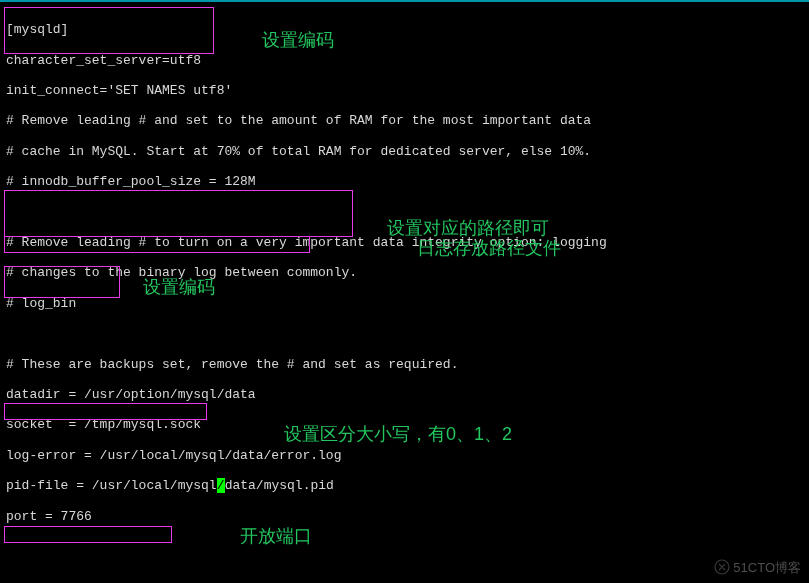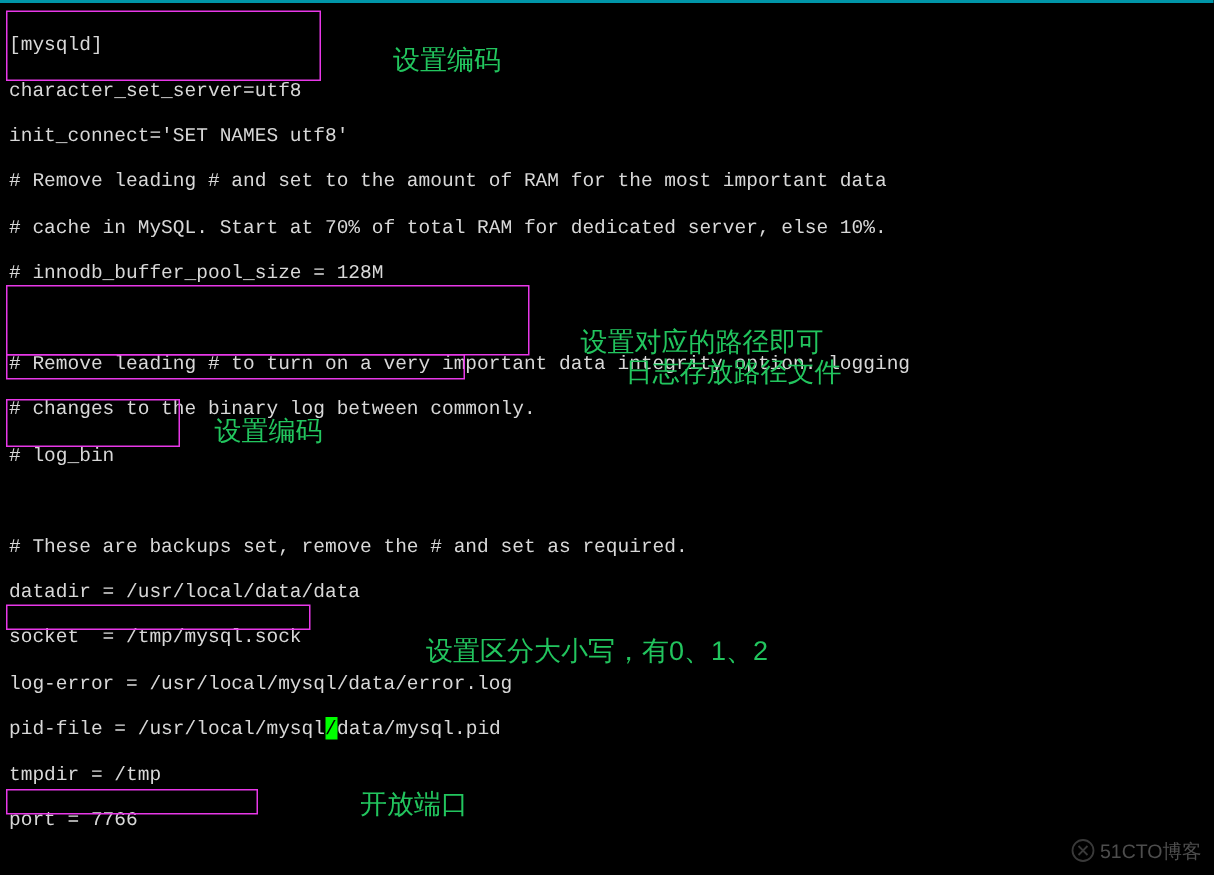--- a/index.html
+++ b/index.html
@@ -58,25 +58,24 @@
 <span class="line">init_connect='SET NAMES utf8'</span>
 <span class="line"># Remove leading # and set to the amount of RAM for the most important data</span>
 <span class="line"># cache in MySQL. Start at 70% of total RAM for dedicated server, else 10%.</span>
 <span class="line"># innodb_buffer_pool_size = 128M</span>
 <span class="line"></span>
 <span class="line"># Remove leading # to turn on a very important data integrity option: logging</span>
 <span class="line"># changes to the binary log between commonly.</span>
 <span class="line"># log_bin</span>
 <span class="line"></span>
 <span class="line"># These are backups set, remove the # and set as required.</span>
-<span class="line">datadir = /usr/local/data/data</span>
+<span class="line">datadir = /usr/option/mysql/data</span>
 <span class="line">socket  = /tmp/mysql.sock</span>
 <span class="line">log-error = /usr/local/mysql/data/error.log</span>
 <span class="line"><span>pid-file = /usr/local/mysql</span><span class="cursor-block">/</span><span>data/mysql.pid</span></span>
-<span class="line">tmpdir = /tmp</span>
 <span class="line">port = 7766</span>
 
 
 
 
 
 
 
 
 

